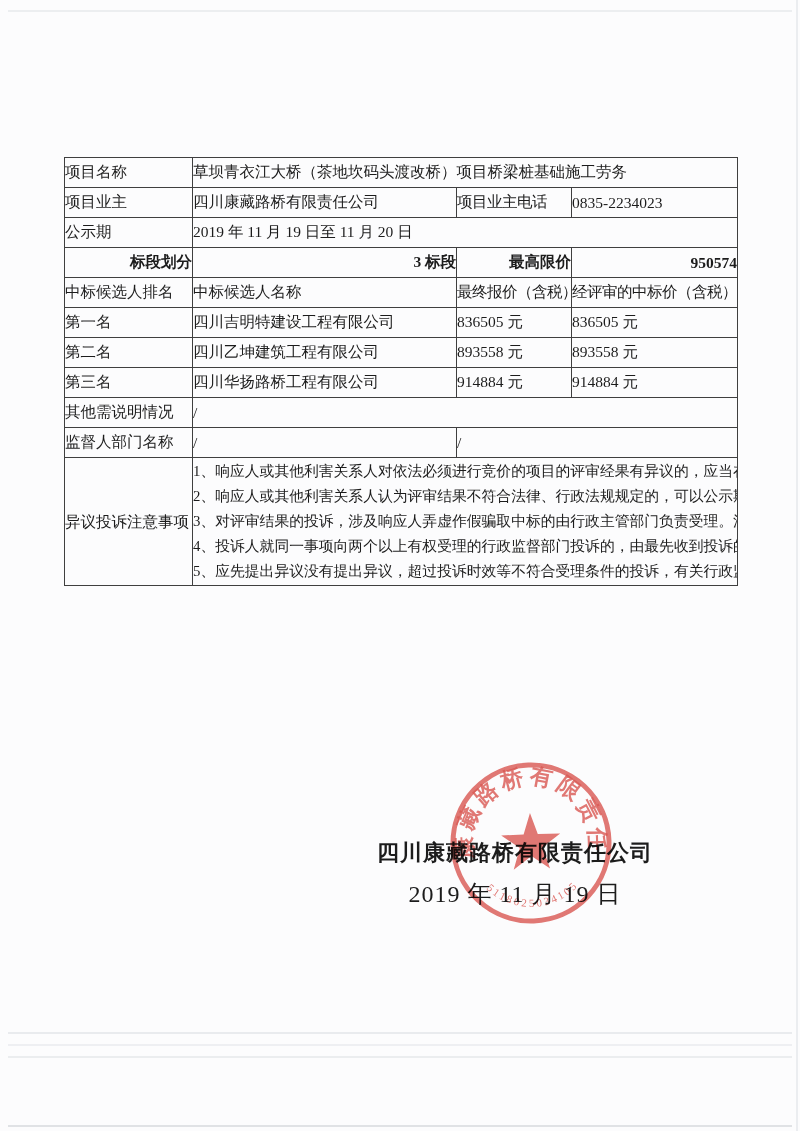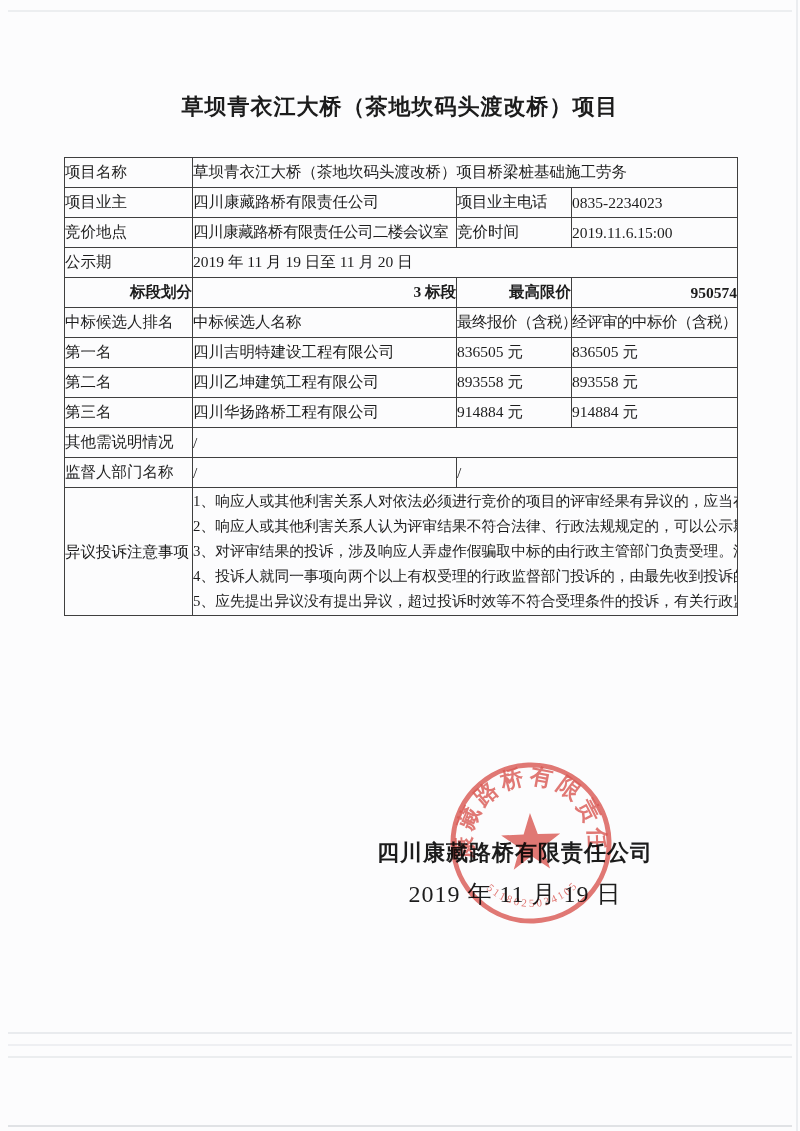--- a/index.html
+++ b/index.html
@@ -76,46 +76,39 @@
 <div class="page">
 
   <div class="streak s1"></div>
   <div class="streak s2"></div>
   <div class="streak s3"></div>
   <div class="streak s4"></div>
   <div class="streak s5"></div>
   <div class="page-edge"></div>
 
   <div class="titles">
-    <div class="title-line">草坝青衣江大桥（茶地坎码头渡改桥）项目</div>
   </div>
 
   <table class="result">
     <colgroup>
       <col style="width:128px">
         <col style="width:264px">
         <col style="width:115px">
         <col style="width:166px">
     </colgroup>
     <tbody>
       <tr>
         <td>项目名称</td>
         <td colspan="3">草坝青衣江大桥（茶地坎码头渡改桥）项目桥梁桩基础施工劳务</td>
       </tr>
       <tr>
         <td>项目业主</td>
         <td>四川康藏路桥有限责任公司</td>
         <td class="tight">项目业主电话</td>
         <td>0835-2234023</td>
-      </tr>
-      <tr>
-        <td>竞价地点</td>
-        <td class="tight">四川康藏路桥有限责任公司二楼会议室</td>
-        <td>竞价时间</td>
-        <td>2019.11.6.15:00</td>
       </tr>
       <tr>
         <td>公示期</td>
         <td colspan="3">2019 年 11 月 19 日至 11 月 20 日</td>
       </tr>
       <tr class="bold">
         <td>标段划分</td>
         <td>3 标段</td>
         <td>最高限价</td>
         <td>950574</td>

